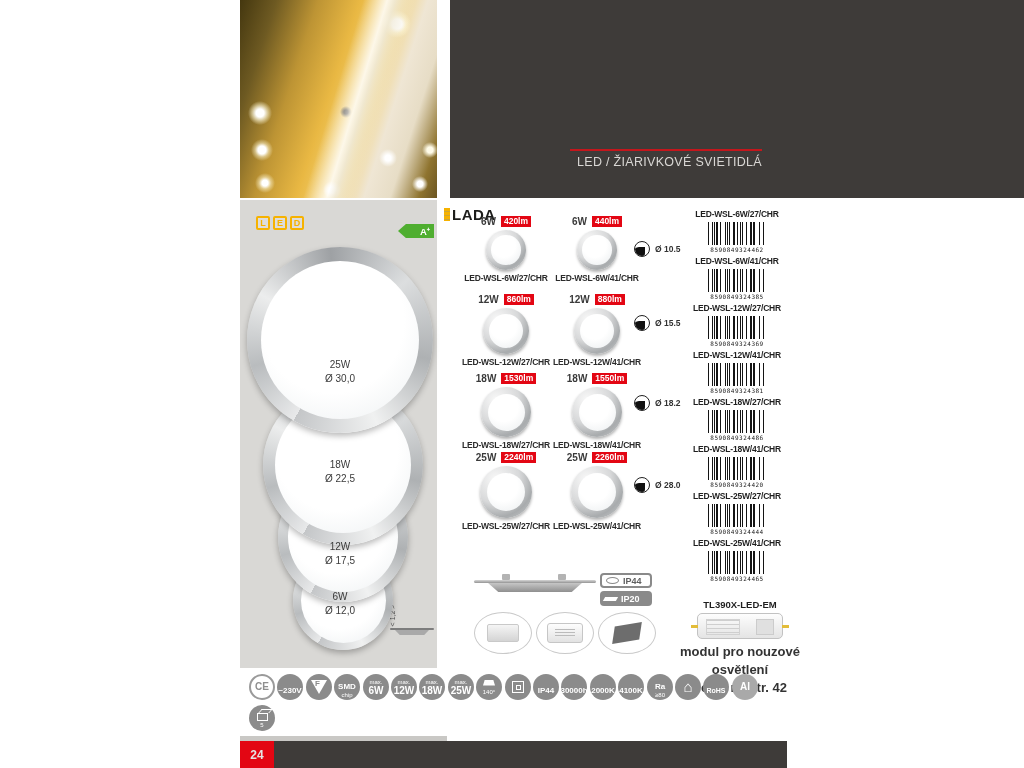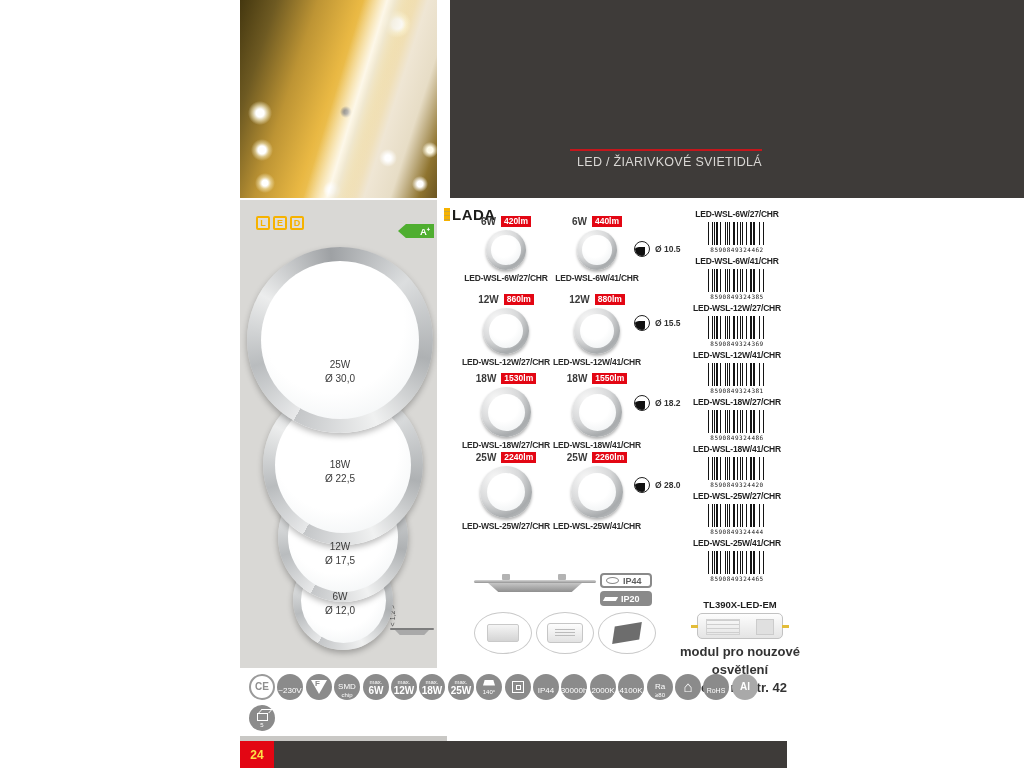--- a/index.html
+++ b/index.html
@@ -113,36 +113,36 @@
   .emod .blk{position:absolute;right:8px;top:5px;width:16px;height:14px;background:#e0e0e0;border:1px solid #cccccc;}
   .emod .wl,.emod .wr{position:absolute;top:11px;width:7px;height:3px;background:#e3bd3a;}
   .emod .wl{left:-7px;} .emod .wr{right:-7px;}
   .em-cap{left:664px;top:643px;width:152px;text-align:center;font-size:13px;font-weight:bold;color:#333;line-height:1.4;}
 
   
   .ibox{position:absolute;width:26px;height:26px;background:#8b8b8b;border-radius:13px;color:#fff;
       display:flex;flex-direction:column;align-items:center;justify-content:center;text-align:center;line-height:1;box-sizing:border-box;}
   .ibox.ce-b{background:#fff;border:2px solid #9a9a9a;color:#8f8f8f;}
   .ibox.light{background:#a9a9a9;}
-  .i-main{font-size:8px;font-weight:normal;margin-top:7px;}
+  .i-main{font-size:8px;font-weight:bold;margin-top:7px;}
   .i-big{font-size:10px;font-weight:bold;}
   .i-top{font-size:6px;margin-bottom:1px;}
   .i-sub{font-size:6px;margin-top:1px;}
   .tri{width:0;height:0;border-left:8px solid transparent;border-right:8px solid transparent;border-top:14px solid #ffffff;position:relative;}
   .tri b{position:absolute;left:-4px;top:-14px;font-size:8px;color:#8b8b8b;}
   .sq2{width:12px;height:12px;border:1.5px solid #fff;display:flex;align-items:center;justify-content:center;box-sizing:border-box;}
   .sq2 i{display:block;width:5px;height:5px;border:1.5px solid #fff;box-sizing:border-box;}
   .beam{width:12px;height:6px;background:#fff;clip-path:polygon(15% 0,85% 0,100% 100%,0 100%);margin-bottom:2px;}
   .house{font-size:15px;line-height:.9;}
   .cube-f{width:11px;height:8px;border:1.5px solid #fff;box-sizing:border-box;}
   .cube-t{width:11px;height:4px;border:1.5px solid #fff;border-bottom:none;transform:skewX(-42deg) translateX(3px);box-sizing:border-box;}
 
   
   .f-strip{left:240px;top:736px;width:207px;height:5px;background:#c9c8c5;}
-  .f-red{left:240px;top:741px;width:34px;height:27px;background:#e30613;color:#fde047;font-size:12px;font-weight:bold;
+  .f-red{left:240px;top:741px;width:34px;height:27px;background:#e30613;color:#e5e5e5;font-size:12px;font-weight:bold;
       display:flex;align-items:center;justify-content:center;}
   .f-dark{left:274px;top:741px;width:513px;height:27px;background:#3e3b39;}
 </style>
 </head>
 <body>
 
 <div id="page">
 
   <div class="abs photo">
     <div class="band"></div>

